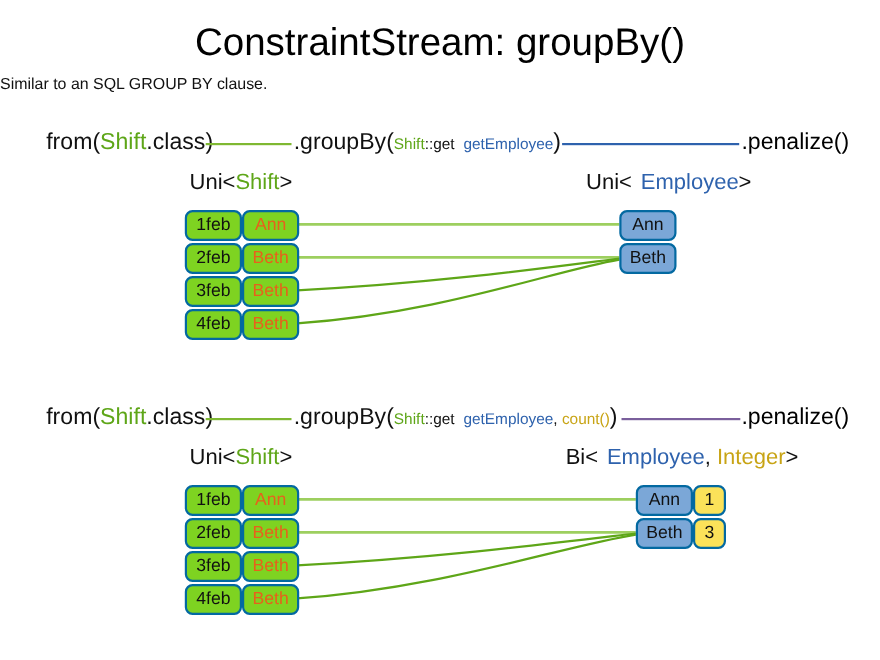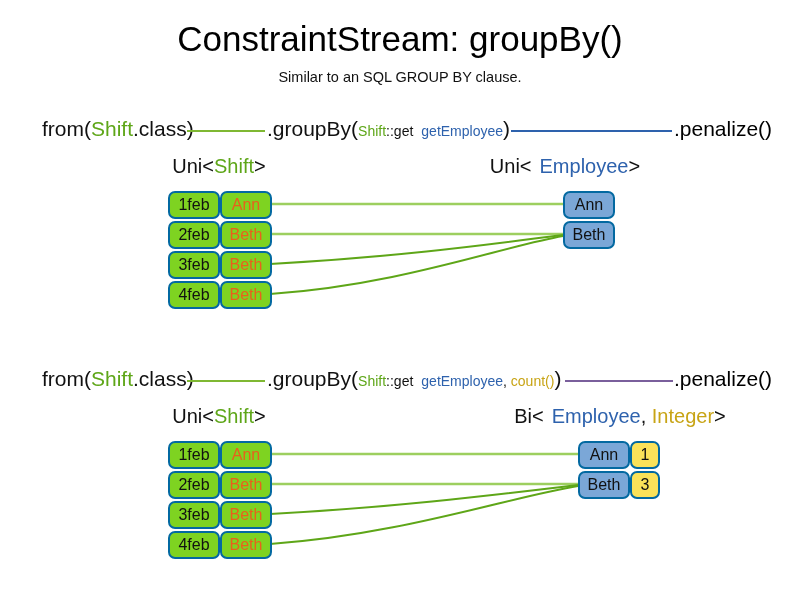--- a/index.html
+++ b/index.html
@@ -30,21 +30,21 @@
     width: 800px;
     text-align: center;
     font-size: 35px;
     line-height: 42px;
     color: #000;
     white-space: nowrap;
   }
   #subtitle {
     left: 0; top: 68px;
     width: 800px;
-    text-align: center;
+    text-align: left;
     font-size: 14.5px;
     line-height: 18px;
     color: #111;
   }
 
   
   .flow-row {
     height: 26px;
     font-size: 21px;
     line-height: 26px;
@@ -121,21 +121,21 @@
   </div>
 
   <div class="abs seg seg-blue" style="top:130px;left:511px;width:161px;"></div>
 
   <div class="abs flow-row" style="top:116px;left:674px;">.penalize()</div>
 
   <div class="abs type-caption" style="top:154px;left:119px;width:200px;">
     <span class="tok-dark">Uni&lt;</span><span class="tok-shift">Shift</span><span class="tok-dark">&gt;</span>
   </div>
 
-  <div class="abs type-caption" style="top:154px;left:465px;width:200px;">
+  <div class="abs type-caption" style="top:154px;left:508px;width:200px;">
     <span class="tok-dark">Uni&lt;</span><span class="tok-employee">Employee</span><span class="tok-dark">&gt;</span>
   </div>
 
   <svg class="links" style="top:185px;left:0;width:800px;height:130px;">
     <path d="M 270 19 L 563 19" stroke="#9dcf5f" stroke-width="2.5" fill="none"></path>
     <path d="M 270 49 L 563 49" stroke="#9dcf5f" stroke-width="2.5" fill="none"></path>
     <path d="M 270 79 C 400 72, 500 58, 563 50" stroke="#5ea618" stroke-width="2" fill="none"></path>
     <path d="M 270 109 C 400 100, 500 62, 563 51" stroke="#5ea618" stroke-width="2" fill="none"></path>
   </svg>
 

